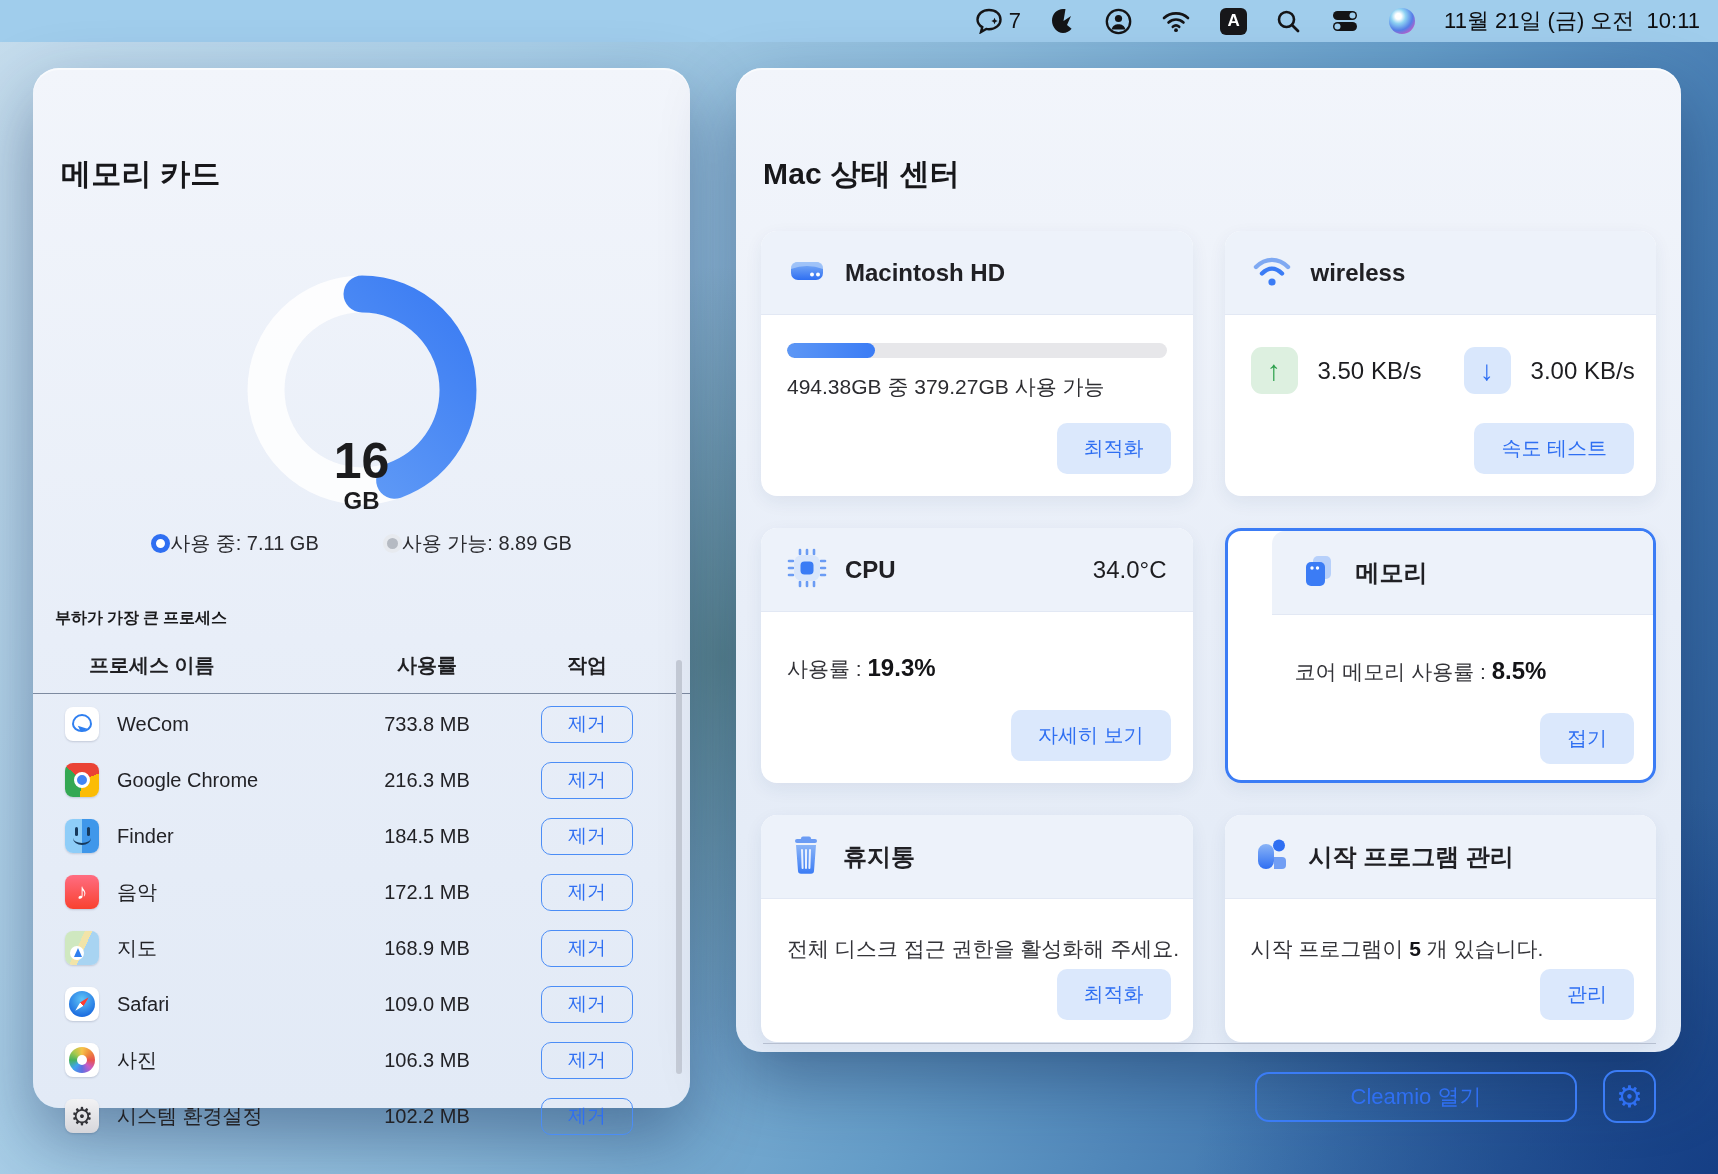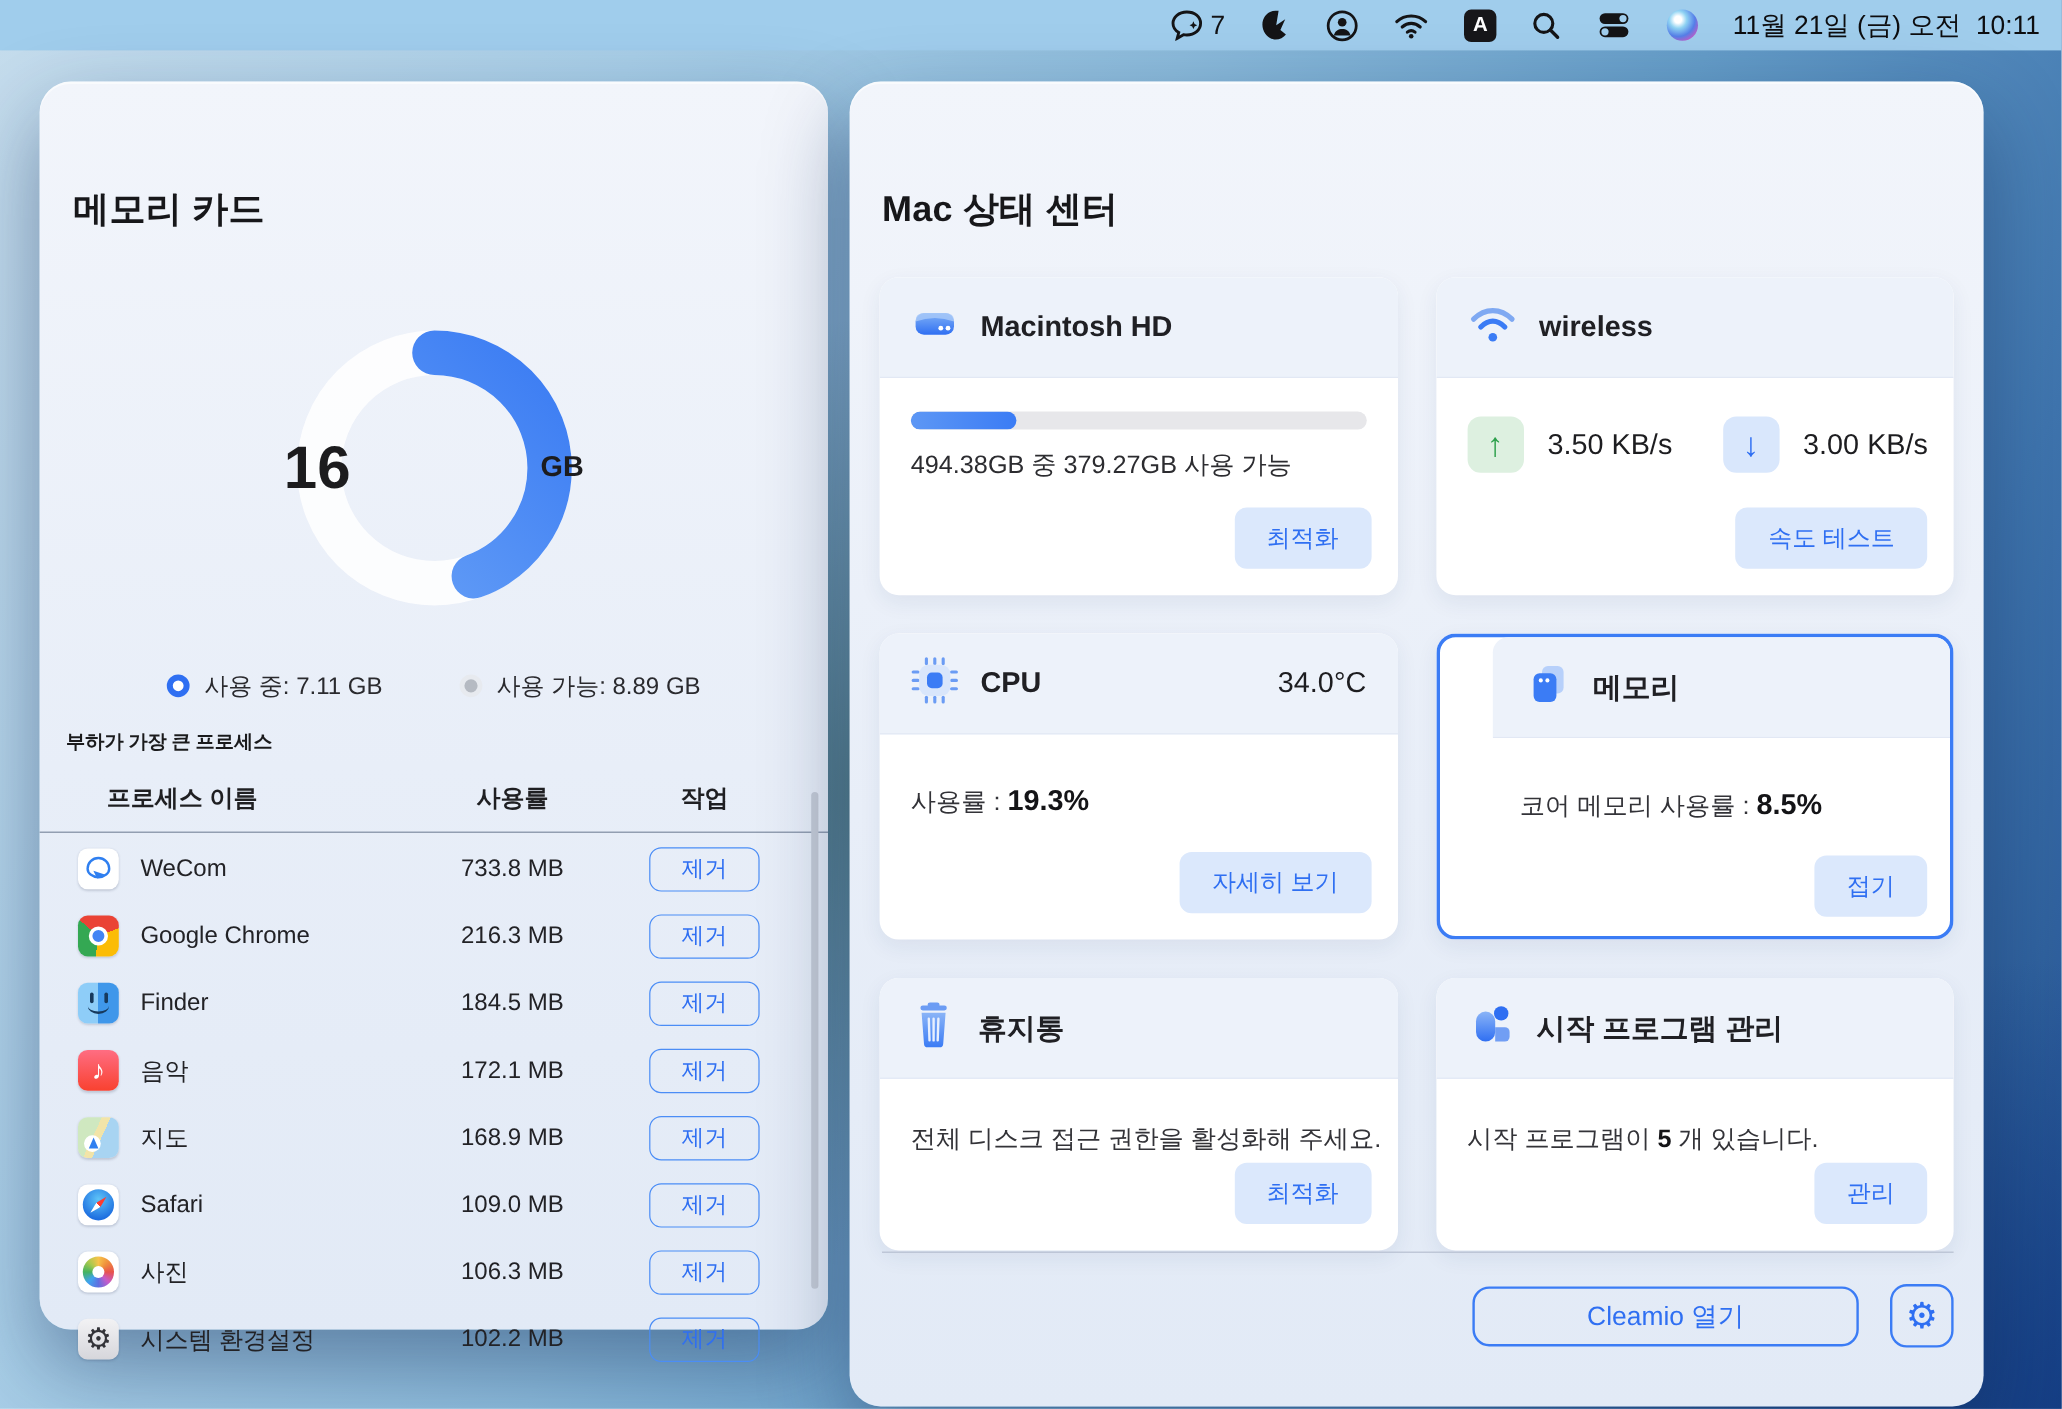--- a/index.html
+++ b/index.html
@@ -23,31 +23,31 @@
     display:flex;align-items:center;justify-content:center;font-size:17px;font-weight:700;}
   .mb-siri{width:26px;height:26px;border-radius:50%;
     background:radial-gradient(circle at 36% 32%,#ffffff 0 12%,#8fd3f3 30%,#557fe8 58%,#c95ac6 82%,#8a3ec2 100%);}
   .mb-clock{font-size:22px;font-weight:500;white-space:pre;color:#0d0d0f;}
 
   
   .panel{position:absolute;border-radius:26px;
     background:linear-gradient(180deg,#f2f5fb 0%,#e8eef8 55%,#e2eaf6 100%);
     box-shadow:0 30px 70px rgba(12,35,80,.42), 0 2px 0 rgba(255,255,255,.55) inset;}
   .left-panel{left:33px;top:68px;width:657px;height:1040px;}
-  .right-panel{left:708px;top:68px;width:945px;height:1104px;}
+  .right-panel{left:736px;top:68px;width:945px;height:984px;}
   .panel-title{font-size:30px;font-weight:700;color:#17171a;letter-spacing:.2px;}
 
   
   .lp-title{position:absolute;left:28px;top:86px;}
   .donut-wrap{position:absolute;left:50%;top:197px;transform:translateX(-50%);width:250px;height:250px;}
-  .donut-center{position:absolute;inset:0;display:flex;flex-direction:row;align-items:center;justify-content:space-between;gap:0;}
+  .donut-center{position:absolute;inset:0;display:flex;flex-direction:column;align-items:center;justify-content:flex-end;gap:0;}
   .donut-total{font-size:50px;font-weight:800;color:#1c1c1e;line-height:1.05;}
   .donut-unit{font-size:24px;font-weight:700;color:#1c1c1e;}
   .legend{position:absolute;left:0;top:462px;width:100%;display:flex;justify-content:center;gap:64px;}
-  .legend-item{display:flex;align-items:center;gap:12px;font-size:20px;color:#2a2a2e;margin-top:28px;}
+  .legend-item{display:flex;align-items:center;font-size:20px;color:#2a2a2e;}
   .dot-used{width:19px;height:19px;border-radius:50%;background:#fff;border:5px solid #2f6ff2;}
   .dot-free{width:19px;height:19px;border-radius:50%;background:#b5bac2;border:4px solid #e7eaef;}
   .section-title{position:absolute;left:22px;top:540px;font-size:16px;font-weight:700;color:#1a1a1c;font-family:Liberation Serif, serif;}
   .ptable{position:absolute;left:0;top:584px;width:100%;}
   .ptable-head{display:grid;grid-template-columns:1fr 170px 150px;align-items:center;
     padding:0 28px 14px 32px;border-bottom:1.6px solid #7d8aa0;margin:0 0 2px 0;}
   .th{font-size:20px;font-weight:700;color:#1f1f22;}
   .th-name{padding-left:24px;}
   .th-usage,.th-action{text-align:center;}
   .prow{display:grid;grid-template-columns:1fr 170px 150px;align-items:center;height:56px;padding:0 28px 0 32px;}

